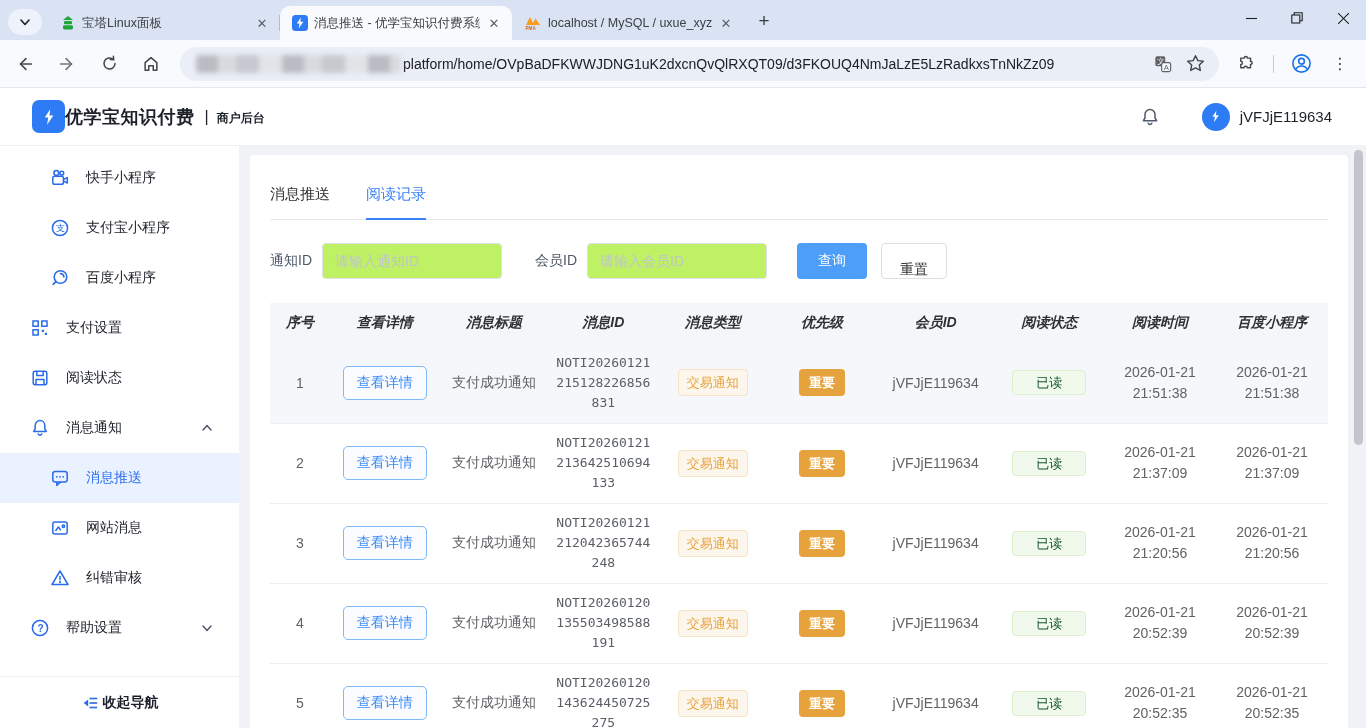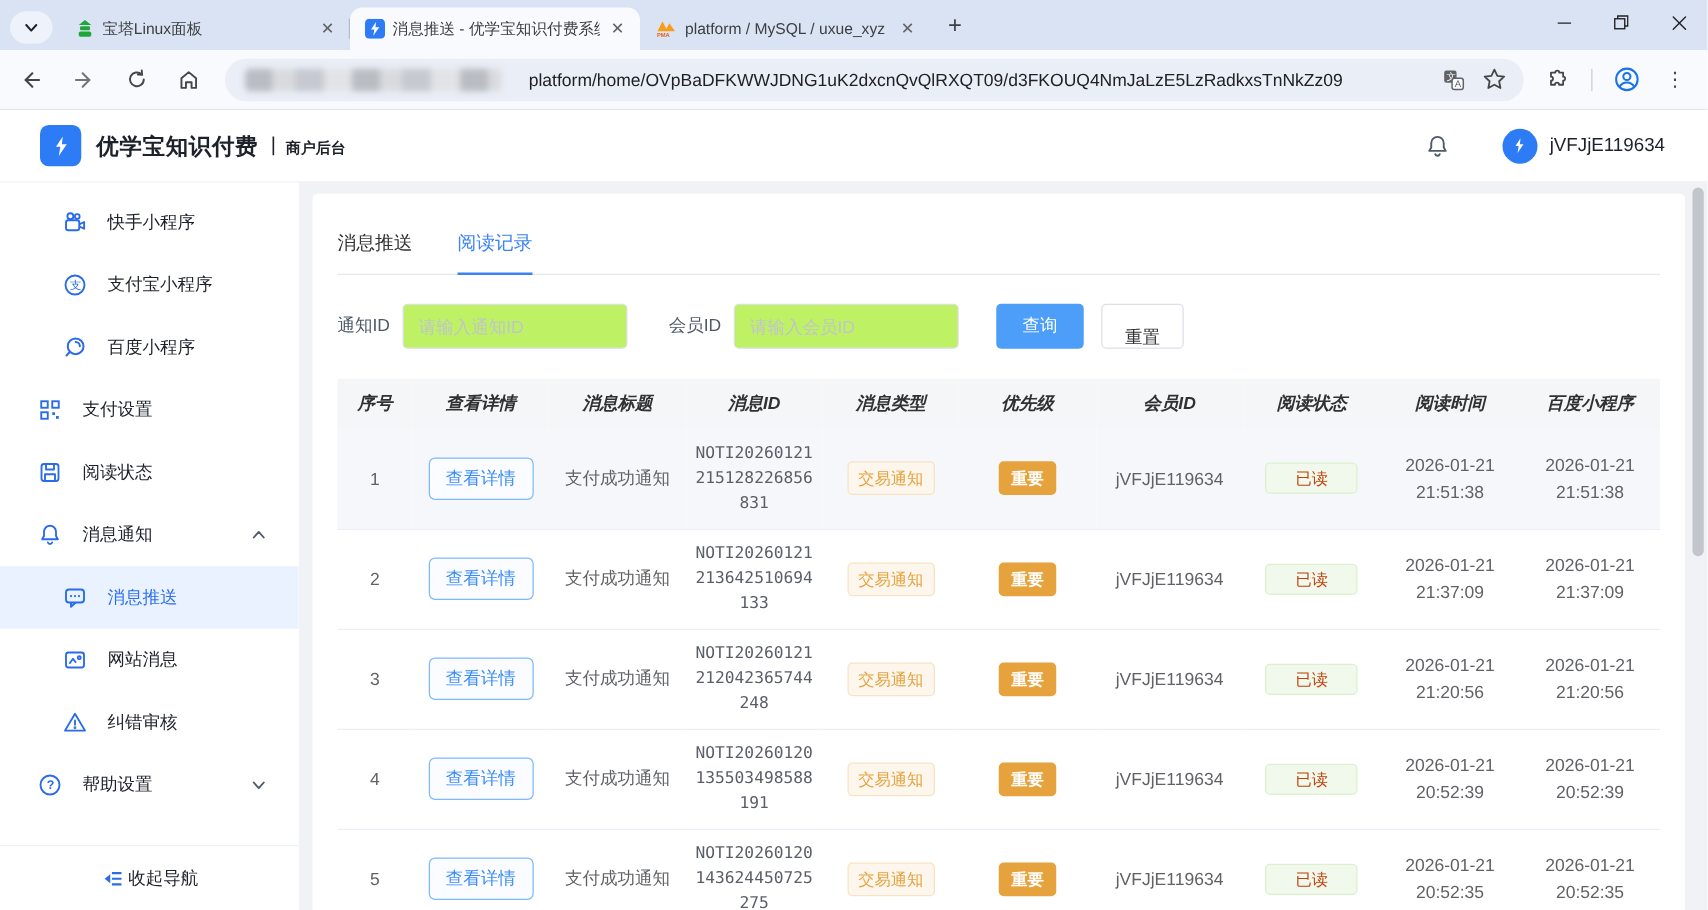--- a/index.html
+++ b/index.html
@@ -21,56 +21,56 @@
   .newtab { width:28px; height:28px; margin:0 0 5px 6px; display:flex; align-items:center;
     justify-content:center; color:#3C4043; font-size:19px; }
   .wincontrols { position:absolute; right:0; top:0; height:40px; display:flex; }
   .winbtn { width:46px; height:36px; display:flex; align-items:center; justify-content:center; color:#202124; }
 
   .toolbar { position:absolute; left:0; top:40px; width:1366px; height:48px;
     background:#F8FAFD; display:flex; align-items:center; border-bottom:1px solid #E2E6ED; }
   .navbtn { width:34px; height:34px; display:flex; align-items:center; justify-content:center;
     margin-left:8px; border-radius:50%; color:#444746; }
   .urlbar { height:34px; flex:1; margin:0 10px 0 12px; background:#EAEEF6; border-radius:17px;
-    display:flex; align-items:center; padding:0 10px 0 16px; overflow:hidden;gap:20px; }
+    display:flex; align-items:center; padding:0 10px 0 16px; overflow:hidden; }
   .blurredchip { width:205px; height:18px; border-radius:4px; flex:0 0 auto;
     background:repeating-linear-gradient(90deg,#b9bcc2 0 22px,#d8dade 22px 40px,#c6c9cf 40px 63px,#e2e3e6 63px 86px);
     filter:blur(2.5px); margin-right:2px; }
   .urltext { font-size:14px; color:#202124; white-space:nowrap; overflow:hidden; flex:1; }
   .urlicons { display:flex; align-items:center; gap:14px; padding:0 4px; }
   .toolicons { display:flex; align-items:center; gap:4px; padding-right:8px; }
   .tooldiv { width:1px; height:18px; background:#C8CCD4; margin:0 6px; }
   .dots { font-size:16px; color:#444746; letter-spacing:0; padding:0 10px; }
 
   
   .appheader { position:absolute; left:0; top:88px; width:1366px; height:57px; background:#fff;
     display:flex; align-items:center; box-shadow:0 1px 0 #F0F1F3; z-index:3; }
   .logo { width:33px; height:33px; border-radius:7px; background:#2D7CF6; margin-left:32px;
     display:flex; align-items:center; justify-content:center; }
-  .appname { font-size:18px; font-weight:bold; color:#1D2129; margin-left:12px; letter-spacing:0.5px; }
+  .appname { font-size:18px; font-weight:bold; color:#1D2129; margin-left:0; letter-spacing:0.5px; }
   .appsep { color:#1D2129; margin:0 8px 0 10px; font-weight:300; font-size:16px; }
   .appsuffix { font-size:12px; font-weight:bold; color:#1D2129; margin-top:4px; }
   .hdr-right { margin-left:auto; display:flex; align-items:center; margin-right:34px; }
   .avatar { width:28px; height:28px; border-radius:50%; background:#2D7CF6; display:flex;
     align-items:center; justify-content:center; margin:0 10px 0 42px; }
   .username { font-size:15px; color:#1D2129; }
 
   
   .sidebar { position:absolute; left:0; top:145px; width:240px; height:583px; background:#fff;
     border-right:1px solid #F2F3F5; display:flex; flex-direction:column; }
   .snav { flex:1; overflow:hidden; padding-top:8px; }
   .sitem { height:50px; display:flex; align-items:center; padding-left:30px; font-size:14px;
     color:#1D2129; position:relative; }
   .sitem.sub { padding-left:50px; }
   .sitem .slabel { margin-left:16px; }
   .sitem.active { background:#EBF2FF; color:#2D6FF0; }
   .sitem .chev { position:absolute; right:26px; }
   .collapse { height:52px; border-top:1px solid #F0F1F3; display:flex; align-items:center;
     justify-content:center; font-size:14px; color:#1D2129; }
-  .collapse .clabel { margin-left:4px; }
+  .collapse .clabel { margin-left:4px;font-weight:bold; }
 
   
   .main { position:absolute; left:240px; top:145px; width:1126px; height:583px;
     background:#F0F2F5; padding:10px 18px 0 10px; }
   .card { background:#fff; border-radius:4px 4px 0 0; height:100%; padding:0 20px; overflow:hidden; }
 
   .ptabs { display:flex; gap:36px; border-bottom:1px solid #E6E8EB; padding-top:30px; }
   .ptab { font-size:15px; color:#303133; padding-bottom:14px; }
   .ptab.active { color:#3B82F6; border-bottom:2px solid #3B82F6; margin-bottom:-1px; }
 
@@ -92,21 +92,21 @@
     color:#606266; padding:0 4px; vertical-align:middle; }
   .grid tr.hl td { background:#F5F7FA; }
   .msgid { font-family:"DejaVu Sans Mono","Liberation Mono",monospace; font-size:13px;
     line-height:20px; white-space:pre-line; color:#5A5E66; }
   .twolines { white-space:pre-line; line-height:21px; }
   .btn-detail { color:#3B8CF7; background:#FAFCFF; border:1px solid #7EB9FB; border-radius:5px;
     padding:7px 13px; font-size:14px; font-family:inherit; }
   .tag { display:inline-block; border-radius:4px; font-size:13px; line-height:1; }
   .tag-type { color:#E6A23C; background:#FDF6EC; border:1px solid #F6E3C3; padding:6px 8px; }
   .tag-pri { color:#fff; background:#E6A23C; padding:7px 10px; font-weight:bold; }
-  .tag-status { color:#c2410c; background:#F0F9EB; border:1px solid #DDF0CE; padding:5px 23px; }
+  .tag-status { color:#14532d; background:#F0F9EB; border:1px solid #DDF0CE; padding:5px 23px; }
 
   .vscroll { position:absolute; right:3px; top:150px; width:9px; height:295px;
     background:#C2C6CC; border-radius:5px; }
 
   svg { display:block; }
 </style>
 </head>
 <body>
 
 <div class="tabstrip">
@@ -134,21 +134,21 @@
     </svg>
     <span class="title">消息推送 - 优学宝知识付费系统</span>
     <span class="tclose">✕</span>
   </div>
 
   <div class="btab">
     <svg width="18" height="14" viewBox="0 0 18 14">
       <path d="M2 9 L6 1 L9 7 L11.5 2.5 L16 9 Z" fill="#F89C1C"></path>
         <text x="1.5" y="13.5" font-size="4.6" font-weight="bold" fill="#E0661B" font-family="Liberation Sans,sans-serif">PMA</text>
     </svg>
-    <span class="title">platform / MySQL / uxue_xyz</span>
+    <span class="title">localhost / MySQL / uxue_xyz</span>
     <span class="tclose">✕</span>
   </div>
 
   <div class="newtab">+</div>
 
   <div class="wincontrols">
     <div class="winbtn">
       <svg width="11" height="11" viewBox="0 0 11 11">
           <line x1="0" y1="5.5" x2="11" y2="5.5" stroke="#202124" stroke-width="1.1"></line>
         </svg>

